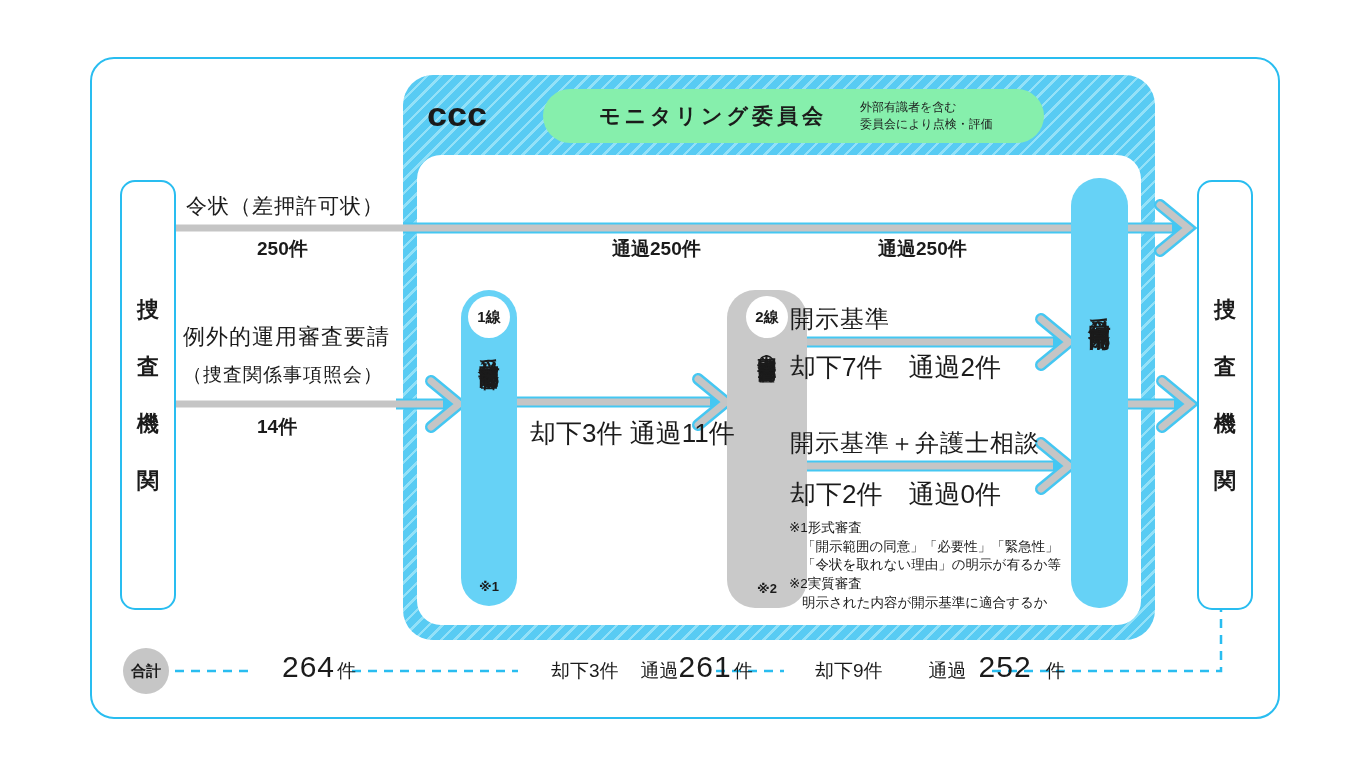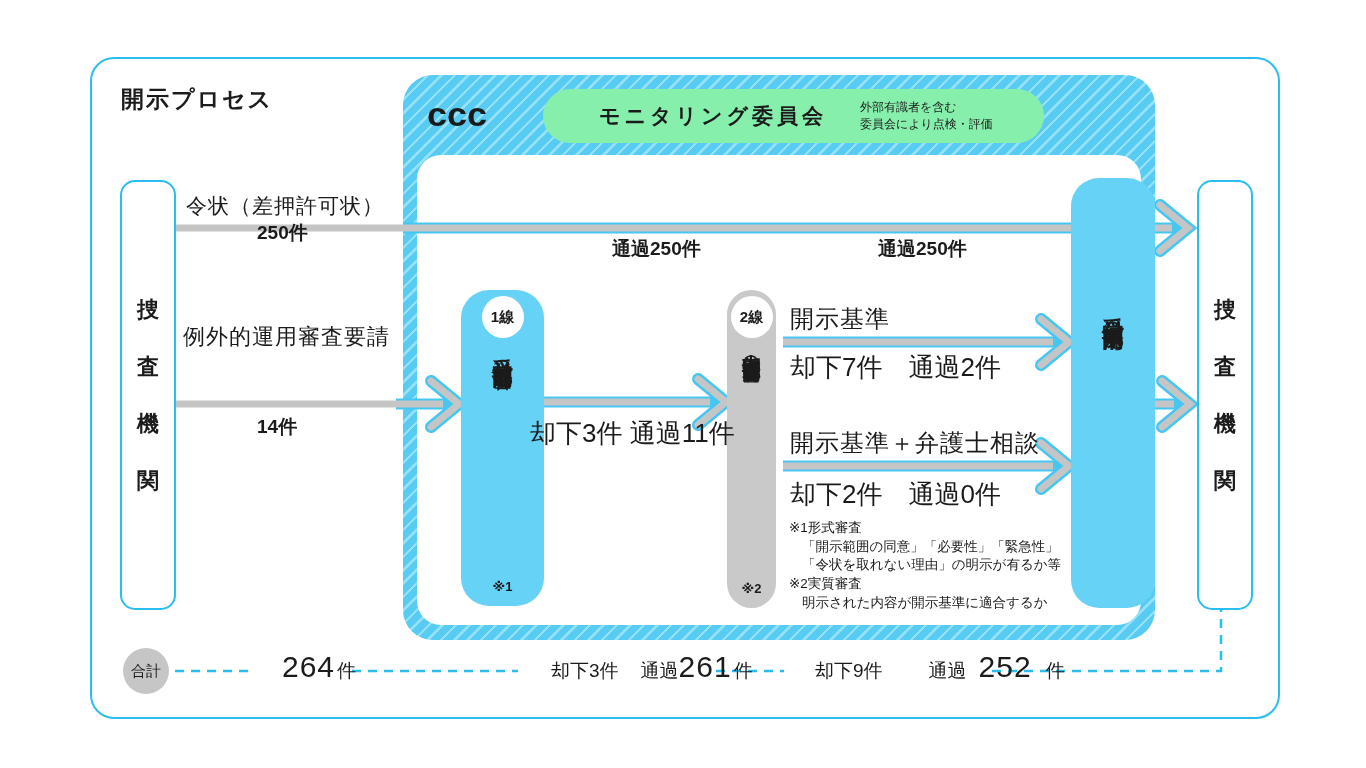--- a/index.html
+++ b/index.html
@@ -26,80 +26,79 @@
   .agency-box{position:absolute;top:180px;width:52px;height:426px;background:#fff;
               border:2.5px solid #29bdf0;border-radius:15px;z-index:2;}
   .agency-left{left:120px;}
   .agency-right{left:1197px;}
   .char-stack{position:absolute;inset:0;display:flex;flex-direction:column;align-items:center;
               justify-content:center;gap:35px;font-size:22px;font-weight:600;}
   .char-stack span{line-height:1;}
 
   
   .pill{position:absolute;border-radius:28px;z-index:2;}
-  .pill-cyan{background:#66d2f6;padding-left:27px;}
+  .pill-cyan{background:#66d2f6;}
   .pill-gray{background:#c9c9c9;}
   .pill-first{left:461px;top:290px;width:56px;height:316px;}
-  .pill-second{left:727px;top:290px;width:49px;height:318px;}
+  .pill-second{left:727px;top:290px;width:80px;height:318px;}
   .pill-disclosure{left:1071px;top:178px;width:57px;height:430px;}
   .badge{position:absolute;top:6px;left:50%;transform:translateX(-50%);width:42px;height:42px;border-radius:50%;
          background:#fff;display:flex;align-items:center;justify-content:center;font-size:15px;font-weight:600;}
   .vtext{position:absolute;left:50%;transform:translateX(-50%);writing-mode:vertical-rl;text-orientation:mixed;
          white-space:nowrap;font-weight:600;}
   .pill-first .vtext{top:52px;font-size:21px;letter-spacing:3px;}
   .pill-second .vtext{top:48px;font-size:19px;letter-spacing:2px;}
   .pill-disclosure .vtext{top:122px;font-size:22px;letter-spacing:4px;}
   .vsub{font-size:.82em;letter-spacing:1px;}
   .pill-note{position:absolute;bottom:12px;left:50%;transform:translateX(-50%);font-size:13px;font-weight:600;}
 
   
   .lbl{position:absolute;z-index:3;white-space:nowrap;}
   .lbl-big{font-size:22px;font-weight:400;letter-spacing:1px;}
   .lbl-mid{font-size:19px;font-weight:600;}
   .lbl-stat{font-size:26px;font-weight:500;}
   .warrant-label{left:186px;top:192px;font-size:21px;}
-  .warrant-count{left:257px;top:220px;}
+  .warrant-count{left:257px;top:236px;}
   .pass-mid{left:612px;top:236px;}
   .pass-right{left:878px;top:236px;}
   .exceptional-label{left:183px;top:322px;}
   .exceptional-sub{left:183px;top:362px;font-size:19px;}
   .exceptional-count{left:257px;top:414px;}
   .stage1-stats{left:530px;top:416px;}
   .criteria-label{left:790px;top:303px;font-size:24px;}
   .criteria-stats{left:790px;top:350px;}
   .lawyer-label{left:790px;top:427px;font-size:24px;}
   .lawyer-stats{left:790px;top:477px;}
   .stat-gap{display:inline-block;width:26px;}
 
   
   .footnotes{position:absolute;left:789px;top:519px;z-index:3;font-size:13.5px;line-height:1.38;font-weight:500;}
   .fn-indent{padding-left:13px;}
 
   
   .total-circle{position:absolute;left:123px;top:648px;width:46px;height:46px;border-radius:50%;
                 background:#c6c6c6;display:flex;align-items:center;justify-content:center;
-                font-size:15px;font-weight:400;z-index:2;}
+                font-size:15px;font-weight:700;z-index:2;}
   .total-item{position:absolute;top:650px;display:flex;align-items:baseline;z-index:3;white-space:nowrap;margin-left:24px;}
   .t-num{font-size:30px;font-weight:500;letter-spacing:1px;}
   .t-unit{font-size:19px;font-weight:500;margin-left:2px;}
   .t-small{font-size:19px;font-weight:500;}
   .total-264{left:258px;}
   .total-mid{left:527px;}
   .total-right{left:791px;gap:12px;}
   .t-space{display:inline-block;width:22px;}
 
   svg.arrows{position:absolute;left:0;top:0;z-index:1;}
 </style>
 </head>
 <body>
 
 <div class="stage">
 
   <div class="outer-frame"></div>
-  <div class="page-title lbl">開示プロセス</div>
 
   <div class="mon-box"></div>
   <div class="mon-inner"></div>
   <div class="ccc-logo">ccc</div>
   <div class="header-pill">
     <span class="committee-title">モニタリング委員会</span>
     <span class="committee-note">
       <span>外部有識者を含む</span><br>
       <span>委員会により点検・評価</span>
     </span>
@@ -183,20 +182,21 @@
       <span>受付部門</span><span class="vsub">（開示）</span>
     </div>
   </div>
 
   <div class="lbl lbl-big warrant-label">令状（差押許可状）</div>
   <div class="lbl lbl-mid warrant-count">250件</div>
   <div class="lbl lbl-mid pass-mid">通過250件</div>
   <div class="lbl lbl-mid pass-right">通過250件</div>
 
   <div class="lbl lbl-big exceptional-label">例外的運用審査要請</div>
+  <div class="lbl lbl-big exceptional-sub">（捜査関係事項照会）</div>
   <div class="lbl lbl-mid exceptional-count">14件</div>
 
   <div class="lbl lbl-stat stage1-stats">
     <span>却下3件</span>
     <span>通過11件</span>
   </div>
 
   <div class="lbl lbl-big criteria-label">開示基準</div>
   <div class="lbl lbl-stat criteria-stats">
     <span>却下7件</span><span class="stat-gap"></span><span>通過2件</span>

